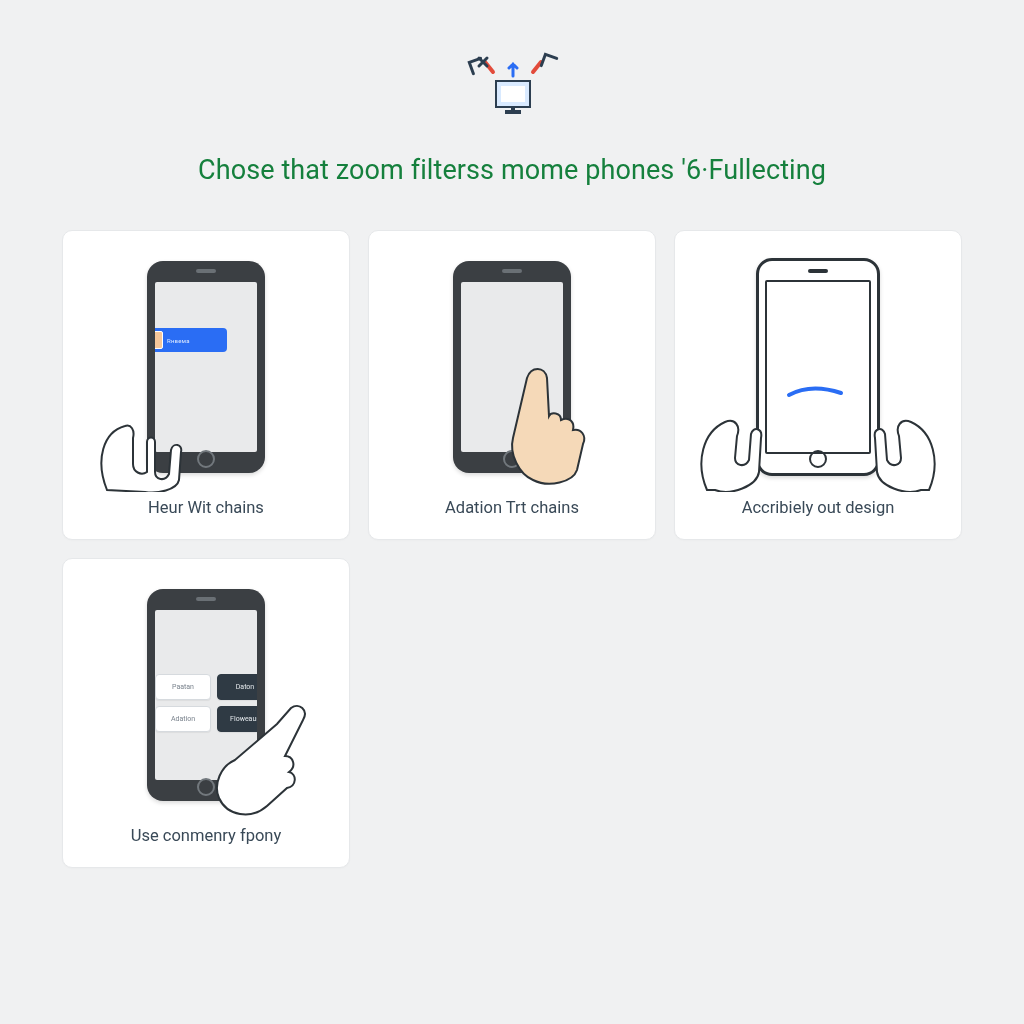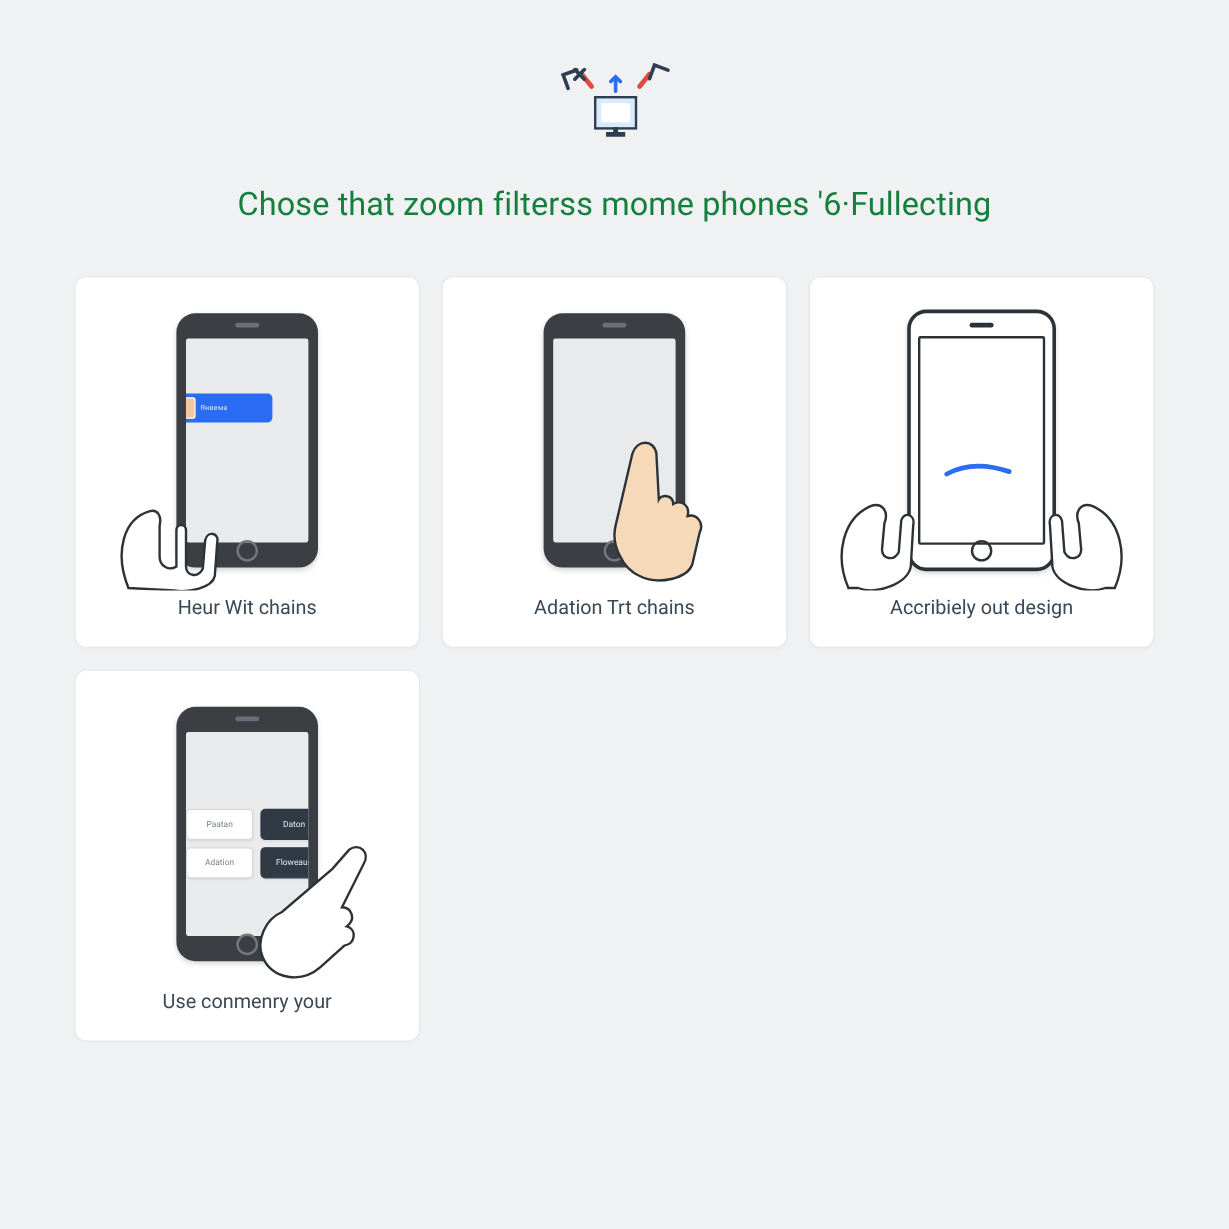--- a/index.html
+++ b/index.html
@@ -153,17 +153,17 @@
             </div>
           </div>
           <div class="home"></div>
         </div>
         <div class="hand" style="right:12px;bottom:-8px;">
           <svg width="140" height="140" viewBox="0 0 140 140">
             <path d="M110 26 C118 20 128 28 122 38 L104 74 C112 74 116 84 108 90 C116 92 116 104 106 106 L86 124 C70 138 46 134 38 116 C32 102 40 84 54 78 L96 42 Z" fill="#fff" stroke="#2c3338" stroke-width="2"></path>
           </svg>
         </div>
       </div>
-      <div class="card-label">Use conmenry your</div>
+      <div class="card-label">Use conmenry fpony</div>
     </div>
 
   </div>
 </div>
 
 </body></html>

